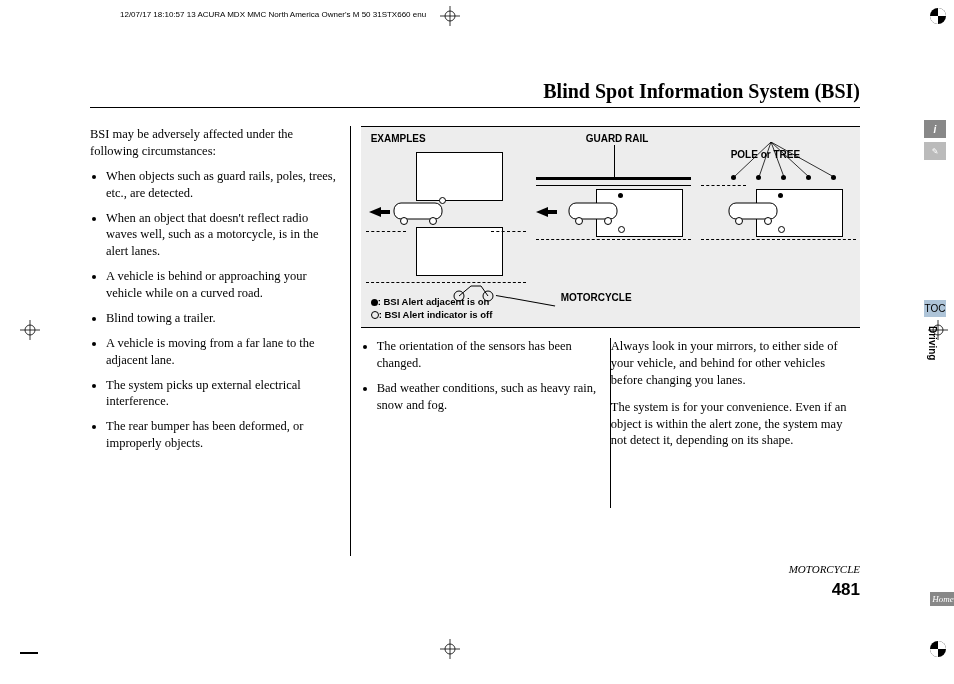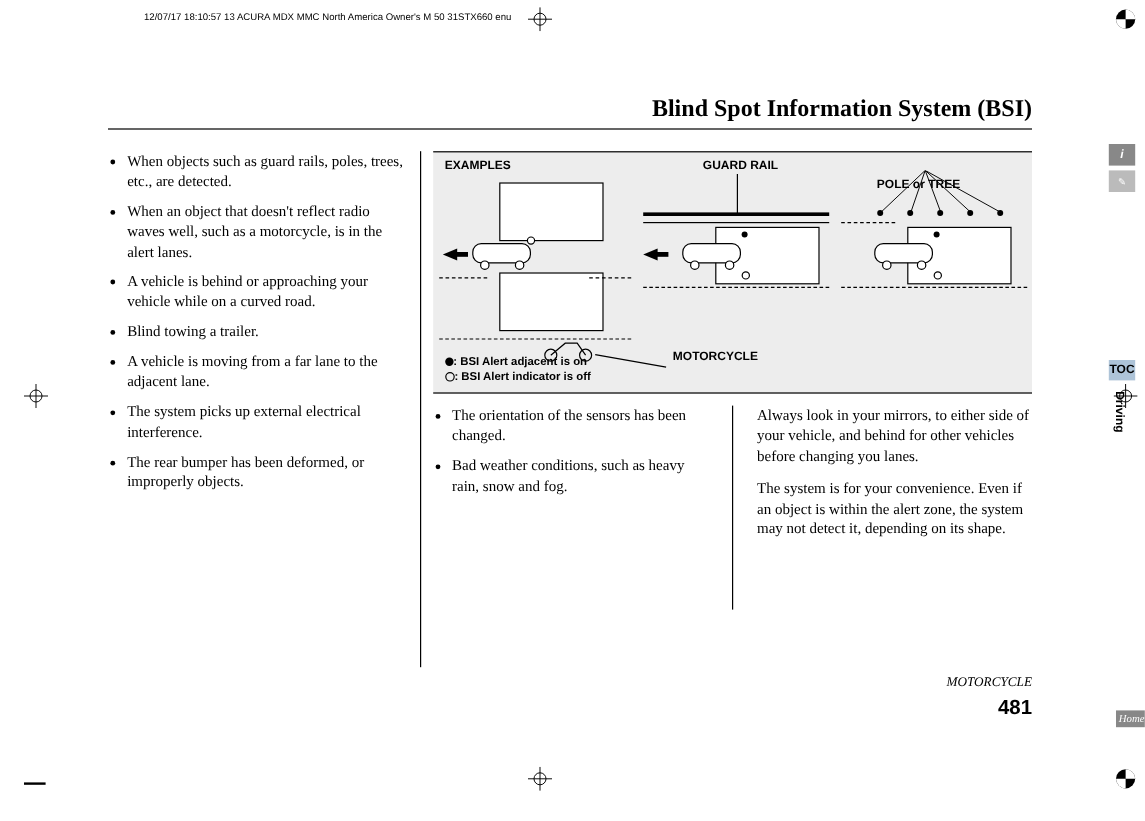--- a/index.html
+++ b/index.html
@@ -96,21 +96,21 @@
     position: absolute;
     height: 1px;
     border-top: 1px dashed #000;
   }
   .solid-line {
     position: absolute;
     background: #000;
   }
   .right-columns {
     display: flex;
-    gap: 20px;
+    gap: 0;
     margin-top: 10px;
     font-size: 12.5px;
     line-height: 1.35;
   }
   .right-col { flex: 1; }
   .right-col ul { margin: 0; padding-left: 16px; }
   .right-col li { margin-bottom: 8px; }
   .right-col p { margin: 0 0 10px 0; }
   .col-divider {
     width: 1px;
@@ -139,21 +139,21 @@
     top: 120px;
     width: 30px;
   }
   .tab {
     position: absolute;
     font-family: Arial, sans-serif;
     font-size: 10px;
     text-align: center;
   }
   .tab-icon { background: #888; color: #fff; width: 22px; height: 18px; display:flex;align-items:center;justify-content:center; }
-  .tab-toc { background: #aec4d8; font-weight: bold; width: 22px; padding: 3px 0; }
+  .tab-toc { background: #aec4d8; font-weight: normal; width: 22px; padding: 3px 0; }
   .tab-section { writing-mode: vertical-rl; font-weight: bold; padding: 4px 3px; }
   .tab-home { background: #888; color: #fff; font-style: italic; font-family: cursive; width: 26px; padding: 2px 0; font-size: 9px; }
   .dot { width:5px;height:5px;border-radius:50%;background:#000;position:absolute; }
   .circle-open { width:5px;height:5px;border-radius:50%;border:1px solid #000;position:absolute;background:#fff; }
   .pointer-line { position:absolute; background:#000; }
 </style>
 </head>
 <body>
 
 <div class="header-line">12/07/17 18:10:57   13 ACURA MDX MMC North America Owner's M 50 31STX660 enu</div>
@@ -219,20 +219,21 @@
   <div class="tab tab-home" style="top:472px;right:-2px">
     <span>Home</span>
   </div>
 </div>
 
 <div class="page-area">
   <div class="page-title">Blind Spot Information System (BSI)</div>
 
   <div class="columns">
     <div class="col-left">
+      <p>BSI may be adversely affected under the following circumstances:</p>
       <ul>
         <li>When objects such as guard rails, poles, trees, etc., are detected.</li>
         <li>When an object that doesn't reflect radio waves well, such as a motorcycle, is in the alert lanes.</li>
         <li>A vehicle is behind or approaching your vehicle while on a curved road.</li>
         <li>Blind towing a trailer.</li>
         <li>A vehicle is moving from a far lane to the adjacent lane.</li>
         <li>The system picks up external electrical interference.</li>
         <li>The rear bumper has been deformed, or improperly objects.</li>
       </ul>
     </div>

